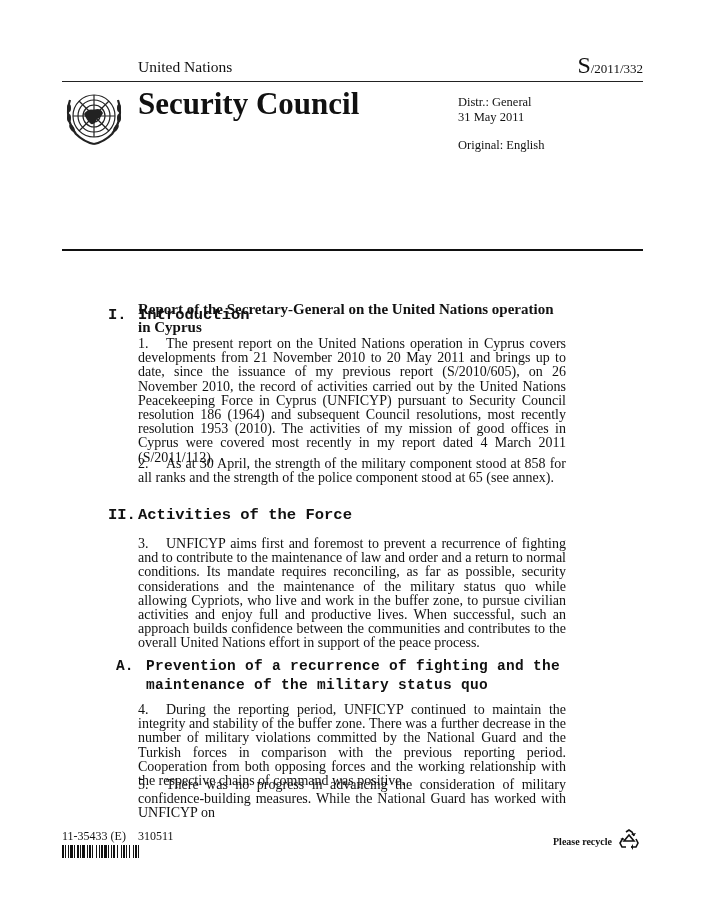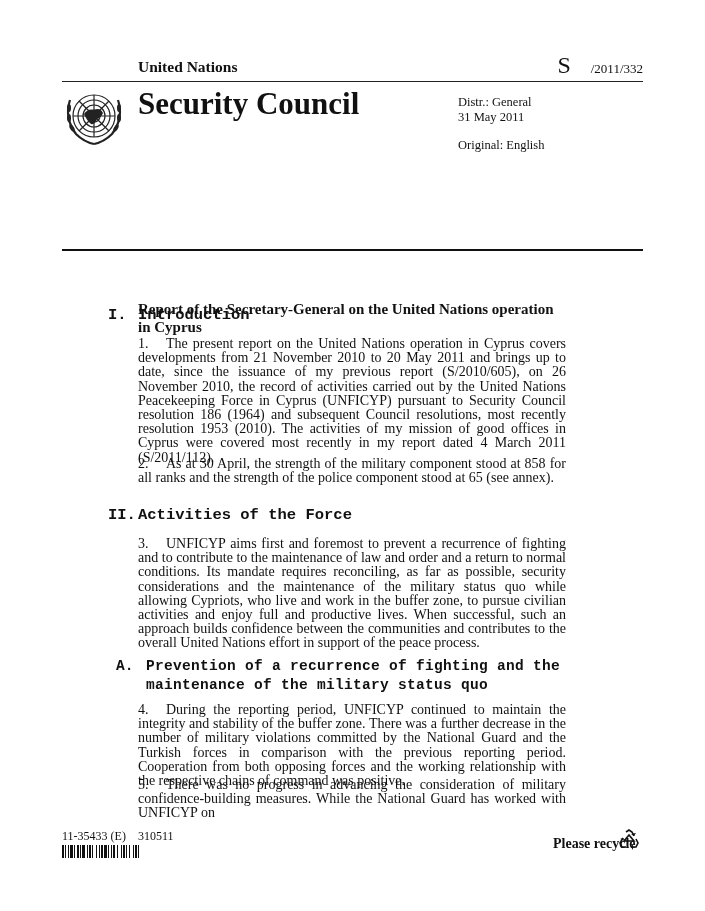--- a/index.html
+++ b/index.html
@@ -1,24 +1,24 @@
 <!DOCTYPE html>
 <html><head>
 <meta charset="utf-8">
 <style>
   html, body { margin: 0; padding: 0; background: #ffffff; }
   body {
     width: 705px; height: 911px; position: relative; overflow: hidden;
     font-family: "Liberation Serif", "DejaVu Serif", serif; color: #111;
   }
   .abs { position: absolute; }
-  #org { left: 138px; top: 58px; font-size: 15.5px; font-weight: bold; }
+  #org { left: 138px; top: 58px; font-size: 15.5px; }
   #symbol { right: 62px; top: 52px; white-space: nowrap; }
   #symbol .big { font-size: 24px; }
-  #symbol .small { font-size: 13px; margin-left: 20px; }
+  #symbol .small { font-size: 13px; }
   #rule-top { left: 62px; top: 81px; width: 581px; height: 1px; background: #222; }
   #emblem { left: 62px; top: 86px; width: 64px; height: 64px; }
   #organ { left: 138px; top: 86px; font-size: 31px; font-weight: bold; }
   #distr { left: 458px; top: 95px; font-size: 12.5px; line-height: 15px; }
   #original { left: 458px; top: 138px; font-size: 12.5px; }
   #rule-thick { left: 62px; top: 249px; width: 581px; height: 2px; background: #111; }
   #title { left: 138px; top: 258px; width: 430px; font-size: 15px; font-weight: bold; line-height: 18px; margin-top: 42px; }
   .heading { position: absolute; left: 108px; font-size: 15.5px; font-weight: bold; font-family: Liberation Mono, monospace; }
   .heading .num { display: inline-block; width: 30px; }
   .heading .txt { display: inline-block; }
@@ -26,21 +26,21 @@
     position: absolute; left: 138px; width: 428px;
     font-size: 14px; line-height: 14.2px; text-align: justify;
   }
   .para .pn { display: inline-block; width: 28px; }
   #subA { left: 116px; top: 657px; width: 460px; font-size: 14.5px; line-height: 19px; }
   #subA .num { width: 30px; vertical-align: top; }
   #subA .txt { width: 425px; letter-spacing: 0.3px; }
   #jobno { left: 62px; top: 829px; font-size: 12px; }
   #jobno .gap { display: inline-block; width: 12px; }
   #barcode { left: 62px; top: 845px; width: 120px; height: 13px; }
-  #recycle { left: 553px; top: 836px; font-size: 14px; font-weight: bold; }
+  #recycle { left: 553px; top: 836px; font-size: 10px; font-weight: bold; }
   #recycle-icon { left: 618px; top: 828px; width: 22px; height: 22px; }
 </style>
 </head>
 <body>
 
 <div id="org" class="abs">United Nations</div>
 <div id="symbol" class="abs">
   <span class="big">S</span><span class="small">/2011/332</span>
 </div>
 <div id="rule-top" class="abs"></div>

